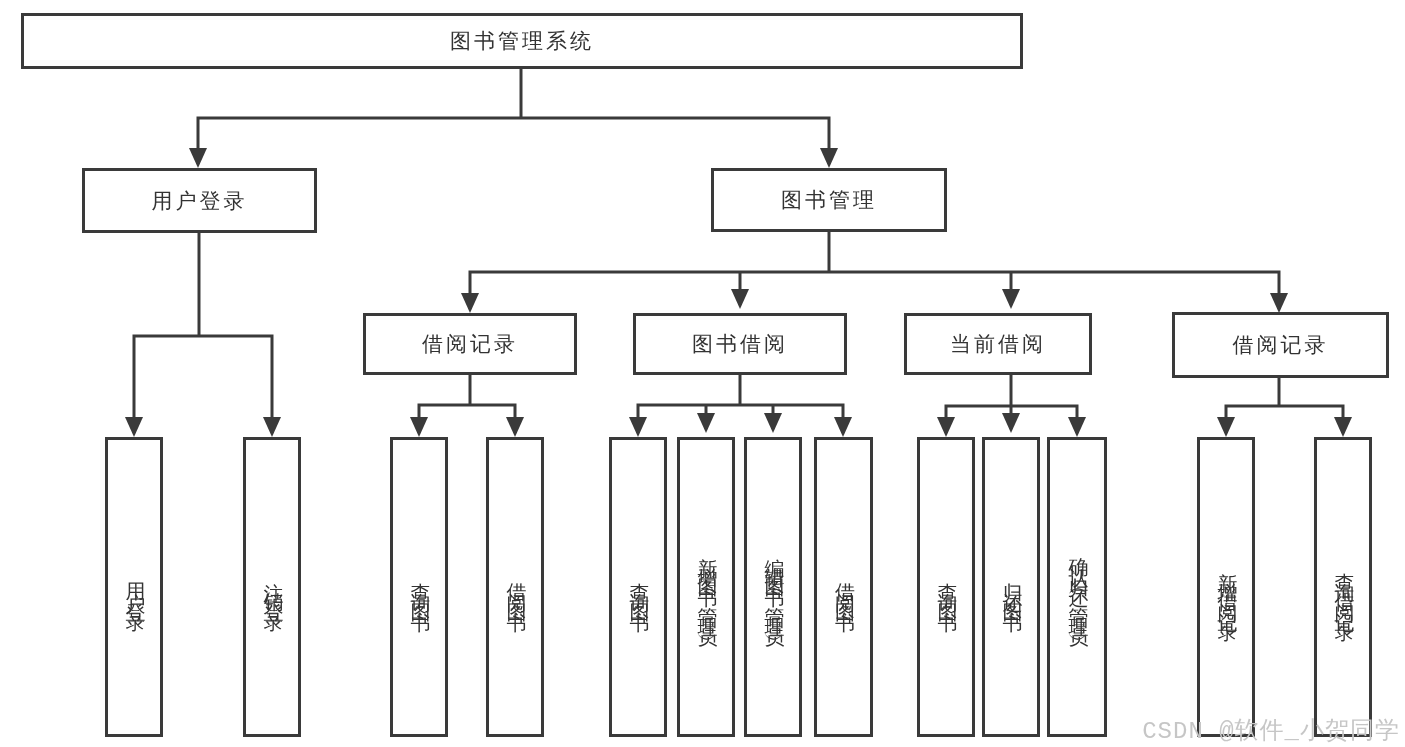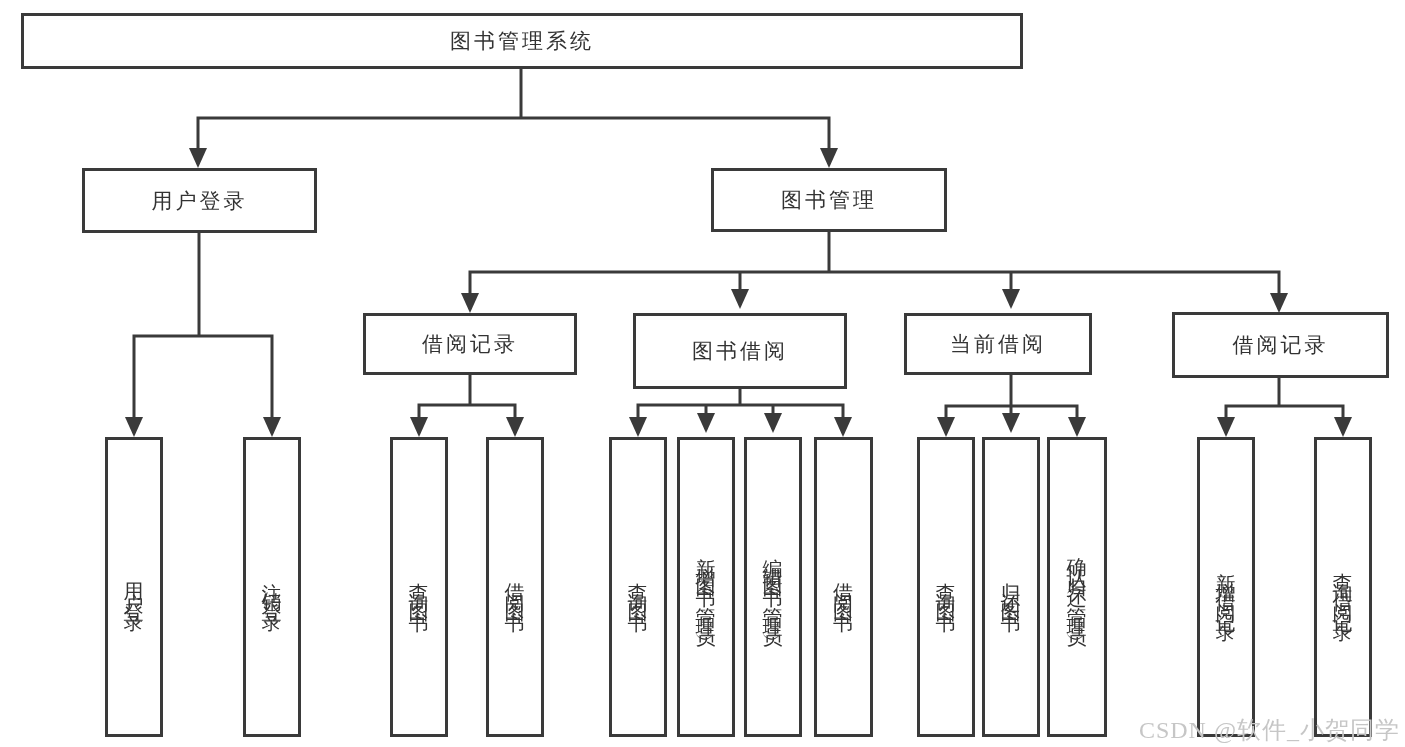--- a/index.html
+++ b/index.html
@@ -1,21 +1,21 @@
 <!DOCTYPE html>
 <html><head>
 <meta charset="utf-8">
 <style>
   html, body { margin: 0; padding: 0; background: #ffffff; }
   #canvas {
     position: relative;
     width: 1405px;
     height: 747px;
     background: #ffffff;
-    font-family: Liberation Serif, serif;
+    font-family: Liberation Mono, monospace;
     overflow: hidden;
   }
   #connectors {
     position: absolute;
     left: 0; top: 0;
     width: 1405px; height: 747px;
   }
   .node {
     position: absolute;
     box-sizing: border-box;
@@ -97,21 +97,21 @@
   <div class="node h" style="left:82px;top:168px;width:235px;height:65px">
     <span>用户登录</span>
   </div>
   <div class="node h" style="left:711px;top:168px;width:236px;height:64px">
     <span>图书管理</span>
   </div>
 
   <div class="node h" style="left:363px;top:313px;width:214px;height:62px">
     <span>借阅记录</span>
   </div>
-  <div class="node h" style="left:633px;top:313px;width:214px;height:76px">
+  <div class="node h" style="left:633px;top:313px;width:214px;height:62px">
     <span>图书借阅</span>
   </div>
   <div class="node h" style="left:904px;top:313px;width:188px;height:62px">
     <span>当前借阅</span>
   </div>
   <div class="node h" style="left:1172px;top:312px;width:217px;height:66px">
     <span>借阅记录</span>
   </div>
 
   <div class="node v" style="left:105px;top:437px;width:58px;height:300px">

